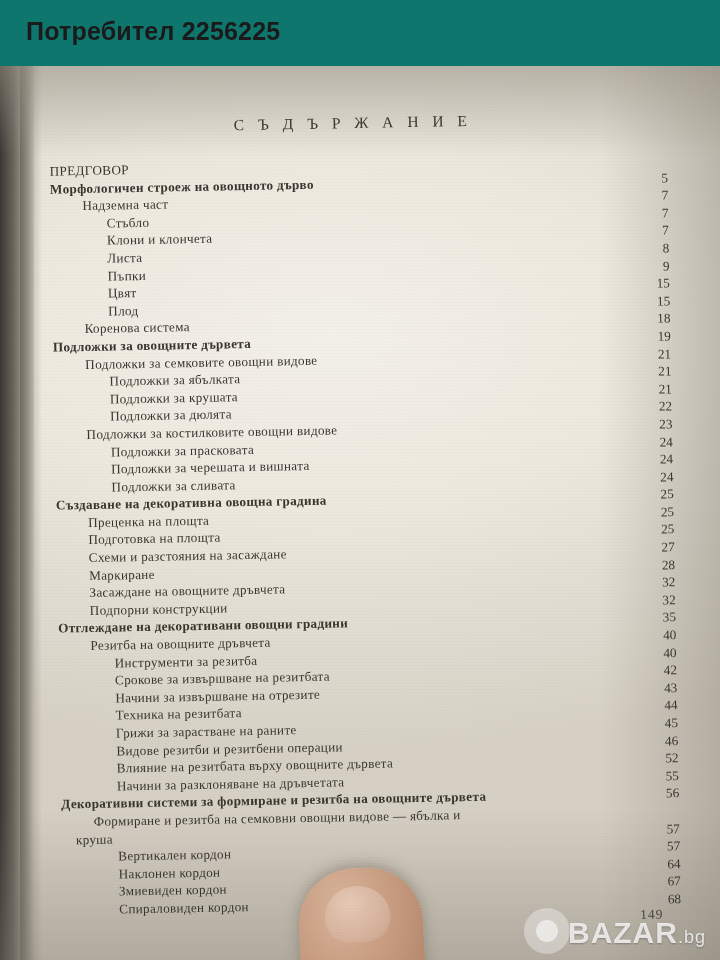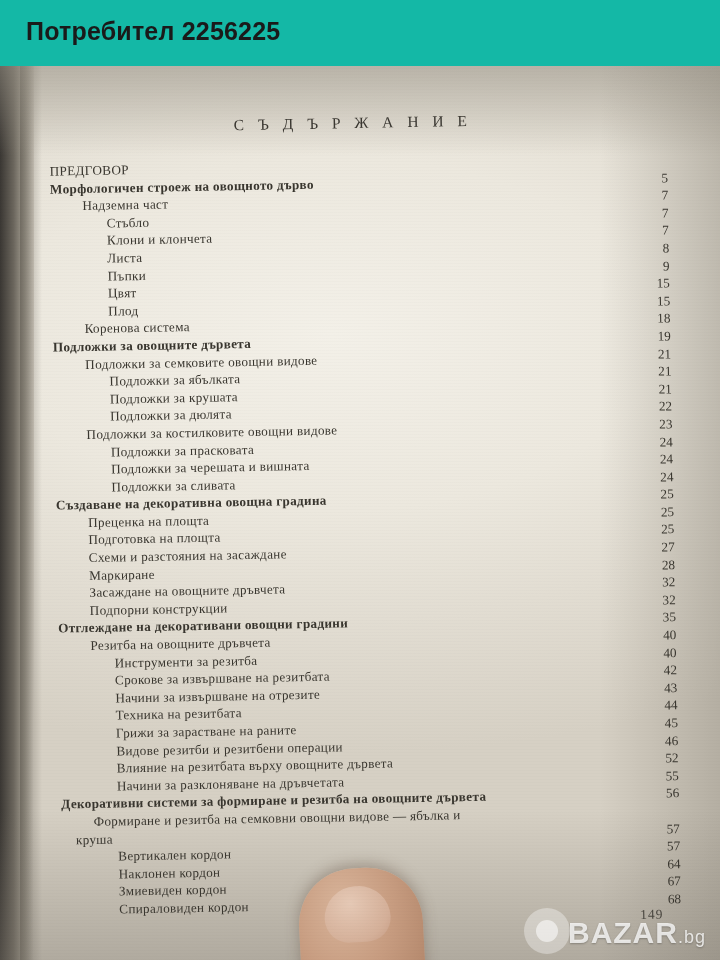--- a/index.html
+++ b/index.html
@@ -14,21 +14,21 @@
     overflow: hidden;
     position: relative;
   }
 
   
   .header-bar {
     position: absolute;
     top: 0; left: 0;
     width: 720px;
     height: 66px;
-    background: #14b8a6;
+    background: #0f766e;
     z-index: 5;
   }
   .header-title {
     position: absolute;
     left: 26px;
     top: 17px;
     font-family: "Liberation Sans", sans-serif;
     font-size: 25px;
     font-weight: bold;
     color: #1a1a1a;

